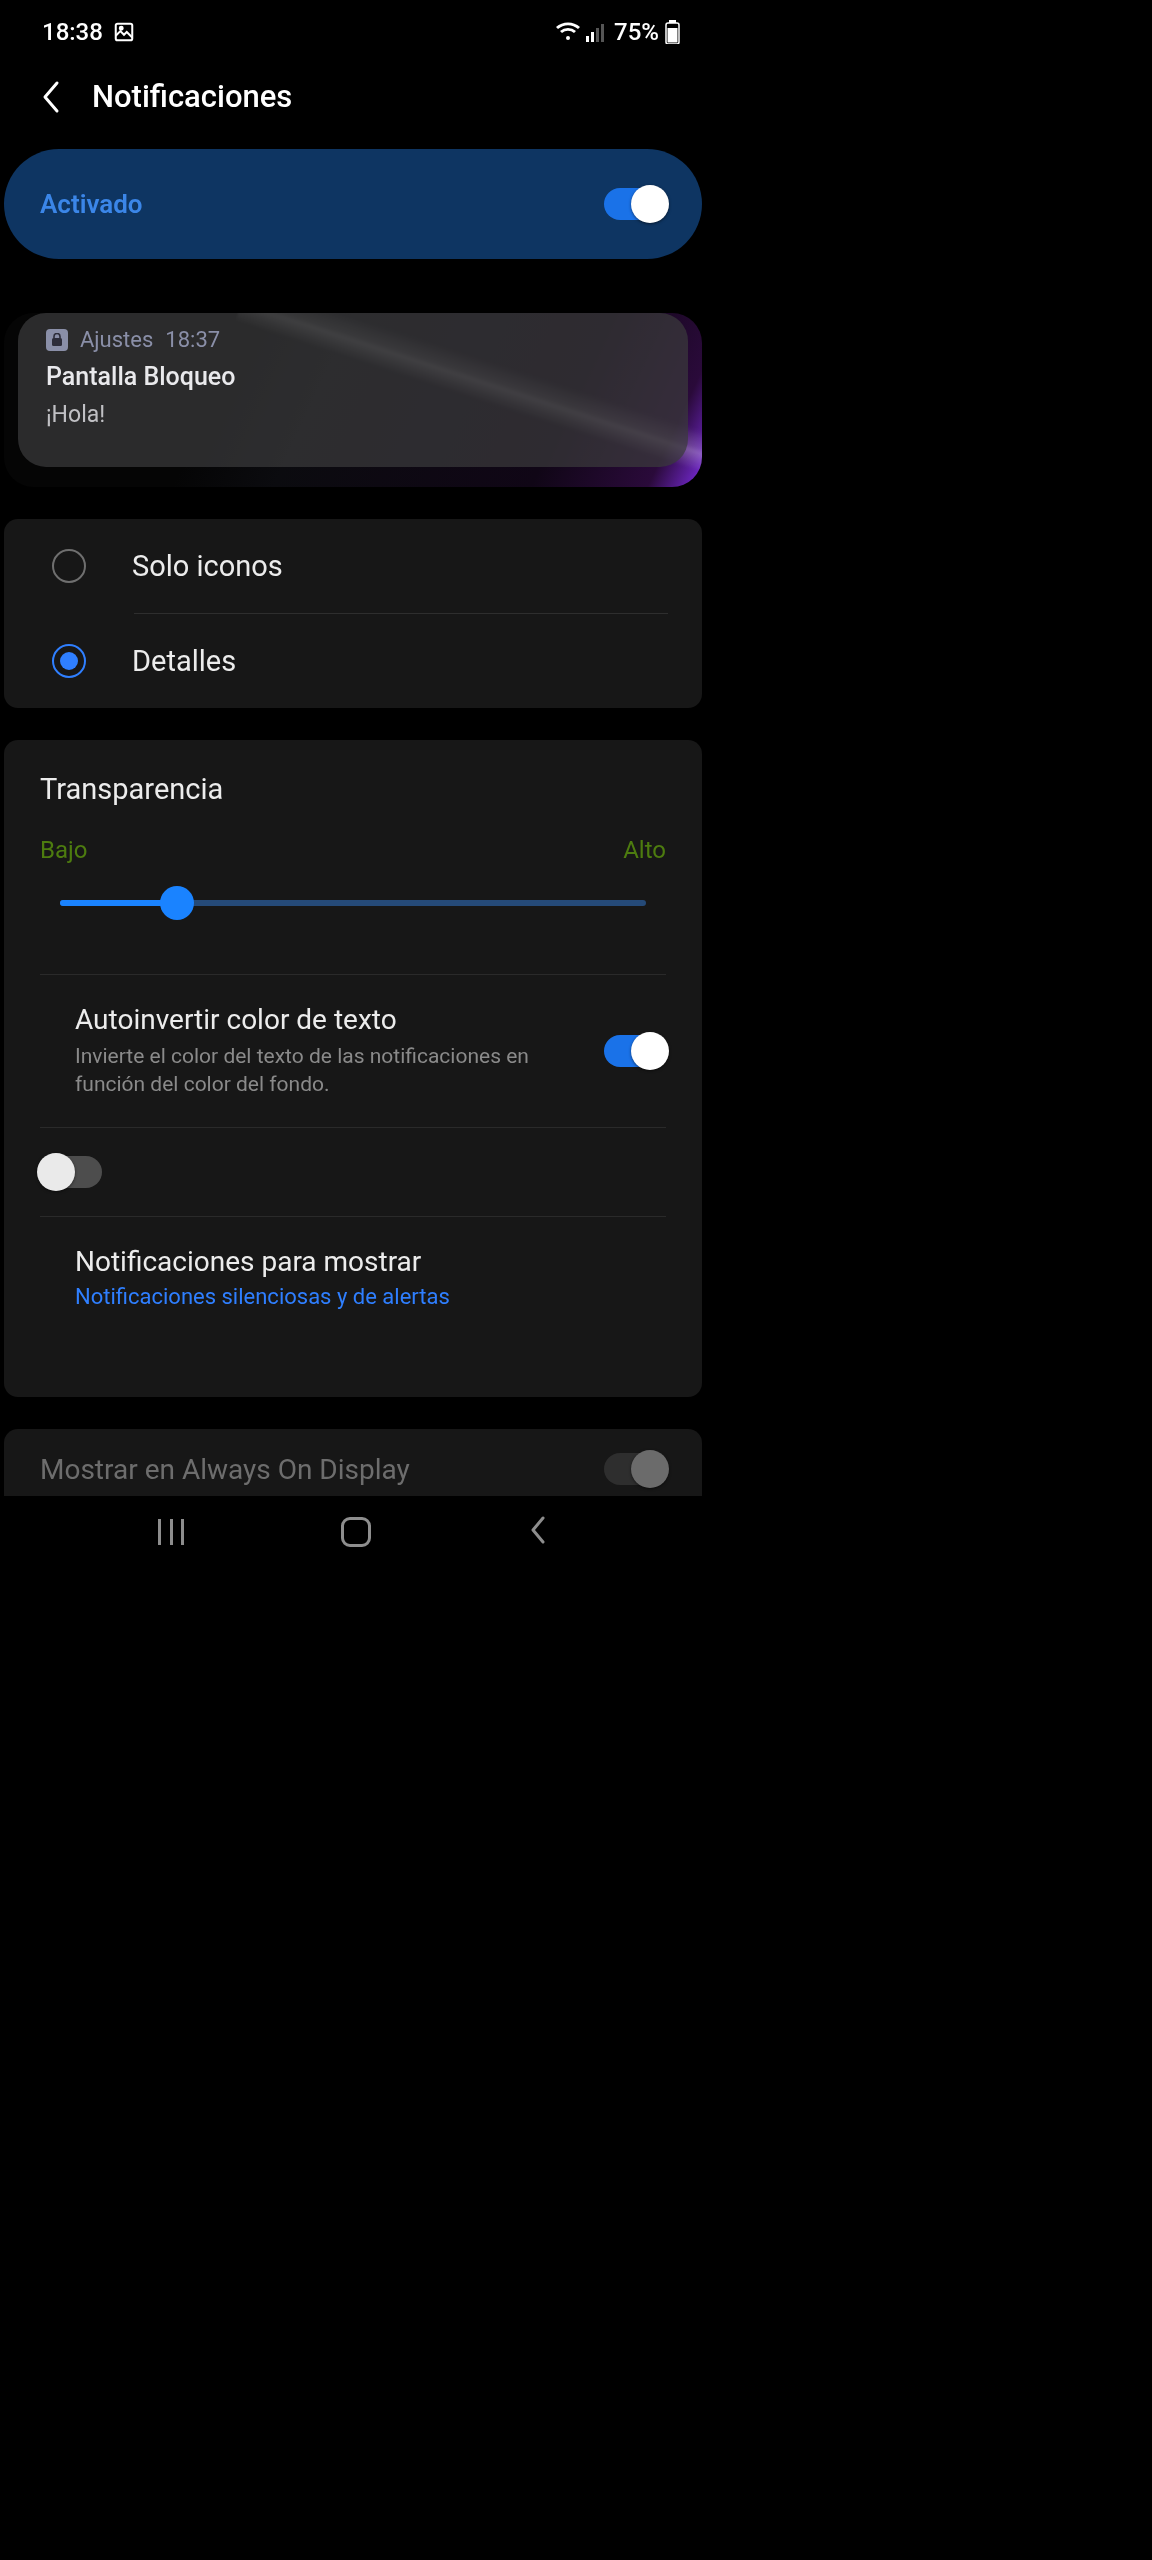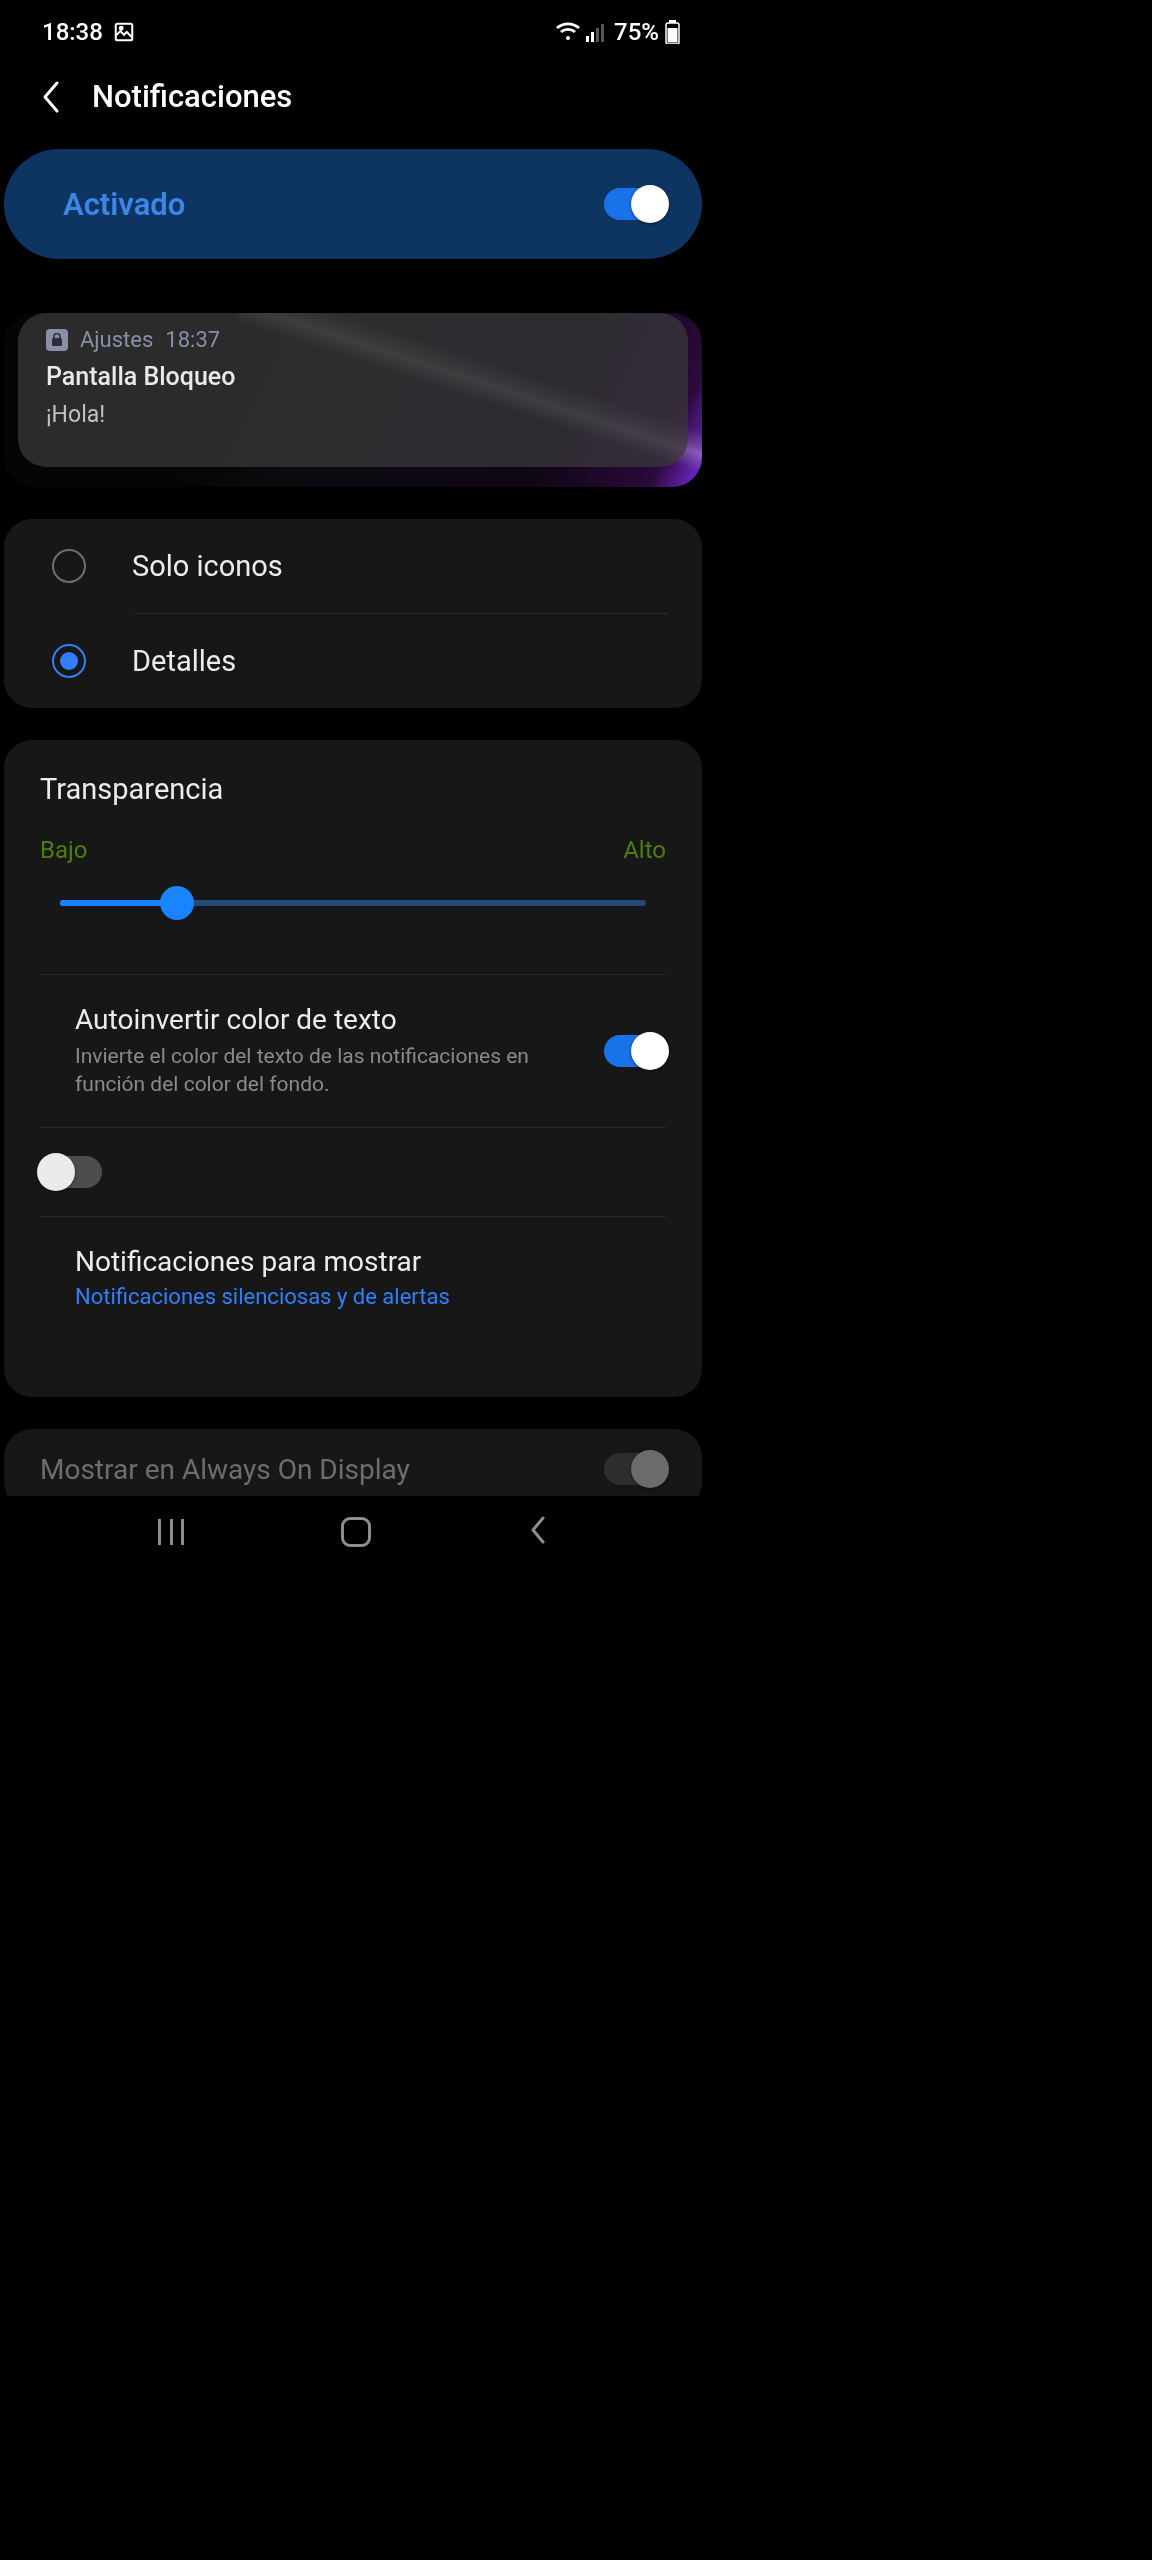--- a/index.html
+++ b/index.html
@@ -28,21 +28,21 @@
   .header-title { font-size: 31px; font-weight: 500; }
   
   .pill {
     margin: 4px 4px 0 4px;
     background: #0e3562;
     border-radius: 55px;
     height: 110px;
     display: flex; align-items: center; justify-content: space-between;
     padding: 0 36px;
   }
-  .pill-label { color: #3b86e8; font-size: 31px; font-weight: 600; margin-left: 23px; }
+  .pill-label { color: #3b86e8; font-size: 26px; font-weight: 600; }
   
   .toggle { position: relative; width: 62px; height: 32px; border-radius: 16px; }
   .toggle.on  { background: #1a72e8; }
   .toggle.off { background: #4d4d4d; }
   .toggle.dis { background: #2e2e2e; }
   .knob {
     position: absolute; top: -3px; width: 38px; height: 38px;
     background: #fff; border-radius: 50%;
     box-shadow: 0 1px 3px rgba(0,0,0,.5);
   }
@@ -80,21 +80,21 @@
   .nc-chip {
     width: 22px; height: 22px; border-radius: 4px; background: #8a8fa8;
     display: flex; align-items: center; justify-content: center;
   }
   .nc-app { color: #8a8fa8; font-size: 22px; }
   .nc-time { color: #8a8fa8; font-size: 22px; }
   .nc-title { color: #e9e9ec; font-size: 25px; font-weight: 500; }
   .nc-body  { color: #c0c0c4; font-size: 23px; }
   
   .card {
-    background: #171717; border-radius: 28px;
+    background: #171717; border-radius: 14px;
     margin: 32px 4px 0 4px; padding: 0;
   }
   
   .opt { display: flex; align-items: center; gap: 46px; padding: 30px 48px; }
   .radio {
     width: 34px; height: 34px; border-radius: 50%;
     border: 2.5px solid #6f6f6f; display: flex;
     align-items: center; justify-content: center;
   }
   .radio.sel { border-color: #2f7fff; }

